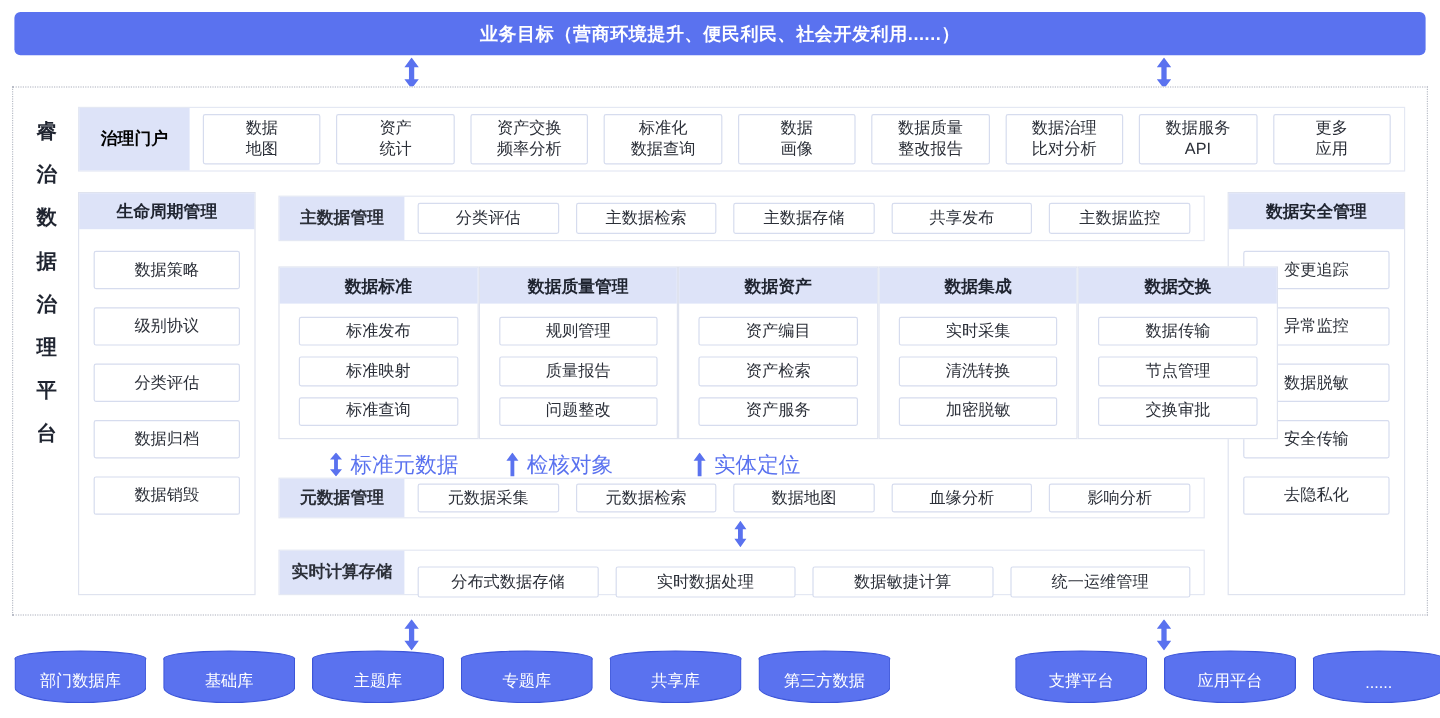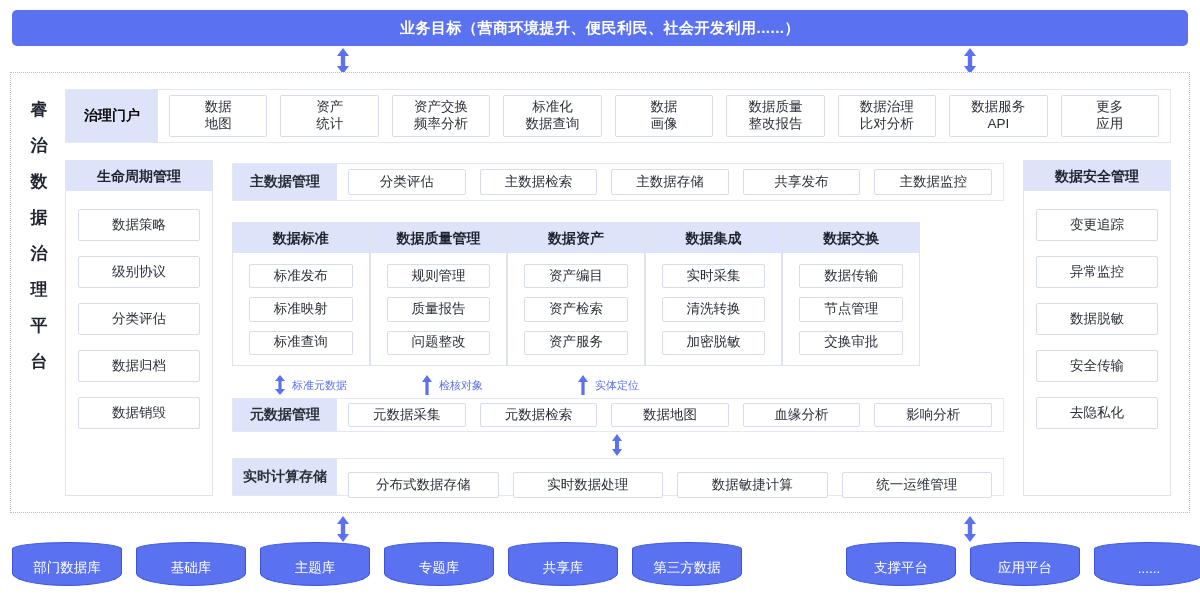--- a/index.html
+++ b/index.html
@@ -204,21 +204,21 @@
     padding: 0 11px;
     box-sizing: border-box;
   }
   .master-items .cell { flex: 1; height: 26px; }
 
   
   .caps {
     position: absolute;
     left: 232px;
     top: 222px;
-    width: 688px;
+    width: 833px;
     height: 144px;
     display: flex;
   }
   .cap-col { flex: 1; }
   .cap-col .panel-body {
     padding: 11px 16px 12px;
     display: flex;
     flex-direction: column;
     gap: 9px;
     box-sizing: border-box;
@@ -232,21 +232,21 @@
     left: 232px;
     top: 374px;
     width: 772px;
     height: 22px;
   }
   .ann {
     position: absolute;
     display: flex;
     align-items: center;
     gap: 6px;
-    font-size: 11px;
+    font-size: 18px;
     color: #5a72ef;
     white-space: nowrap;
     top: 1px;
   }
   .ann svg { display: block; flex: none; }
 
   
   .meta-row {
     position: absolute;
     left: 232px;

